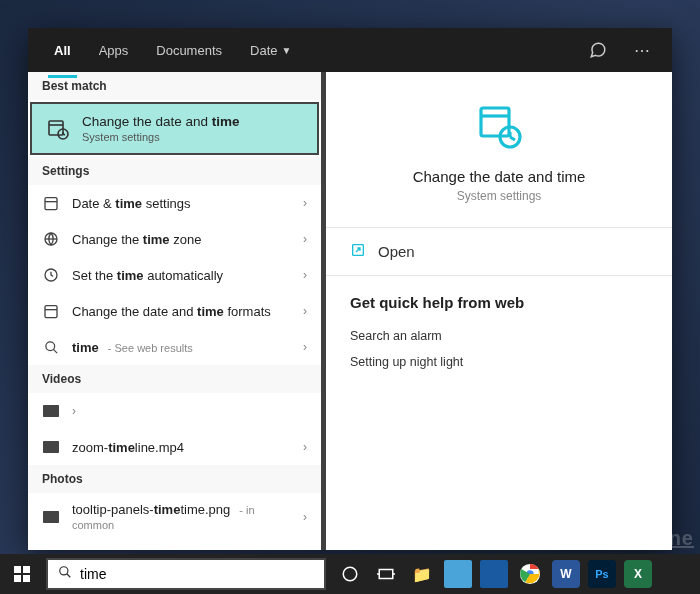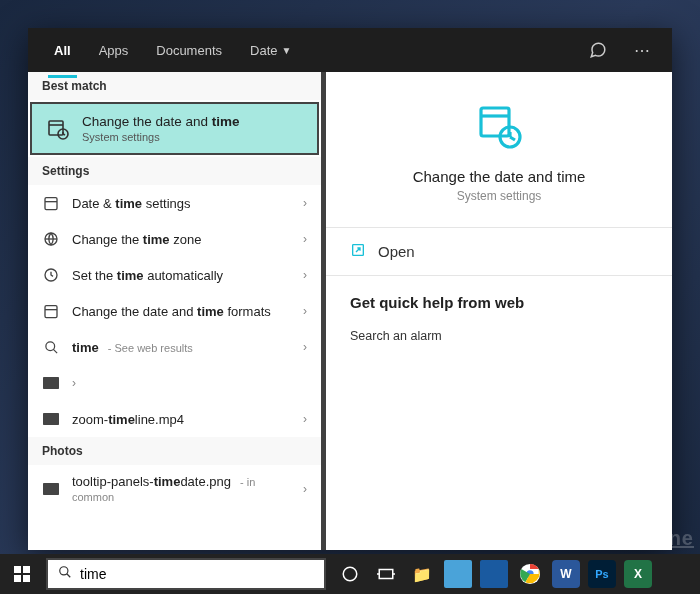--- a/index.html
+++ b/index.html
@@ -132,20 +132,21 @@
         <div class="row-icon">
             <svg width="15" height="15" viewBox="0 0 24 24" fill="none" stroke="currentColor" stroke-width="2">
               <circle cx="10" cy="10" r="7"></circle>
               <line x1="21" y1="21" x2="15" y2="15"></line>
             </svg>
           </div>
         <div class="row-label"><b>time</b><span class="row-sub"> - See web results</span></div>
         <div class="row-chev">›</div>
       </div>
 
+      <div class="section-hdr">Videos</div>
       <div class="list-row">
         <div class="row-icon">
             <svg width="16" height="12" viewBox="0 0 24 18" fill="currentColor">
               <rect x="0" y="0" width="24" height="18" rx="1"></rect>
             </svg>
           </div>
         <div class="row-chev">›</div>
       </div>
       <div class="list-row">
         <div class="row-icon">
@@ -157,21 +158,21 @@
         <div class="row-chev">›</div>
       </div>
 
       <div class="section-hdr">Photos</div>
       <div class="list-row">
         <div class="row-icon">
             <svg width="16" height="12" viewBox="0 0 24 18" fill="currentColor">
               <rect x="0" y="0" width="24" height="18" rx="1"></rect>
             </svg>
           </div>
-        <div class="row-label"><span>tooltip-panels-</span><b>time</b><span>date.png</span><span class="row-sub"> - in common</span></div>
+        <div class="row-label"><span>tooltip-panels-</span><b>time</b><span>time.png</span><span class="row-sub"> - in common</span></div>
         <div class="row-chev">›</div>
       </div>
 
     </div>
 
     <div class="right-col">
       <div class="preview-top">
         <div class="preview-icon">
           <svg width="48" height="48" viewBox="0 0 24 24" fill="none" stroke="currentColor" stroke-width="1.6">
               <rect x="3" y="3" width="14" height="14" rx="1"></rect>
@@ -191,20 +192,21 @@
               <rect x="4" y="4" width="16" height="16" rx="1"></rect>
               <path d="M9 15l6-6M11 9h4v4"></path>
             </svg>
         </span>
         <span>Open</span>
       </div>
       <div class="divider"></div>
       <div class="help-section">
         <div class="help-hdr">Get quick help from web</div>
         <div class="help-item">Search an alarm</div>
+        <div class="help-item">Setting up night light</div>
       </div>
     </div>
   </div>
 </div>
 
 <div class="watermark">PcOnline</div>
 
 <div class="taskbar">
   <div class="start-btn">
     <svg width="16" height="16" viewBox="0 0 16 16" fill="currentColor">

